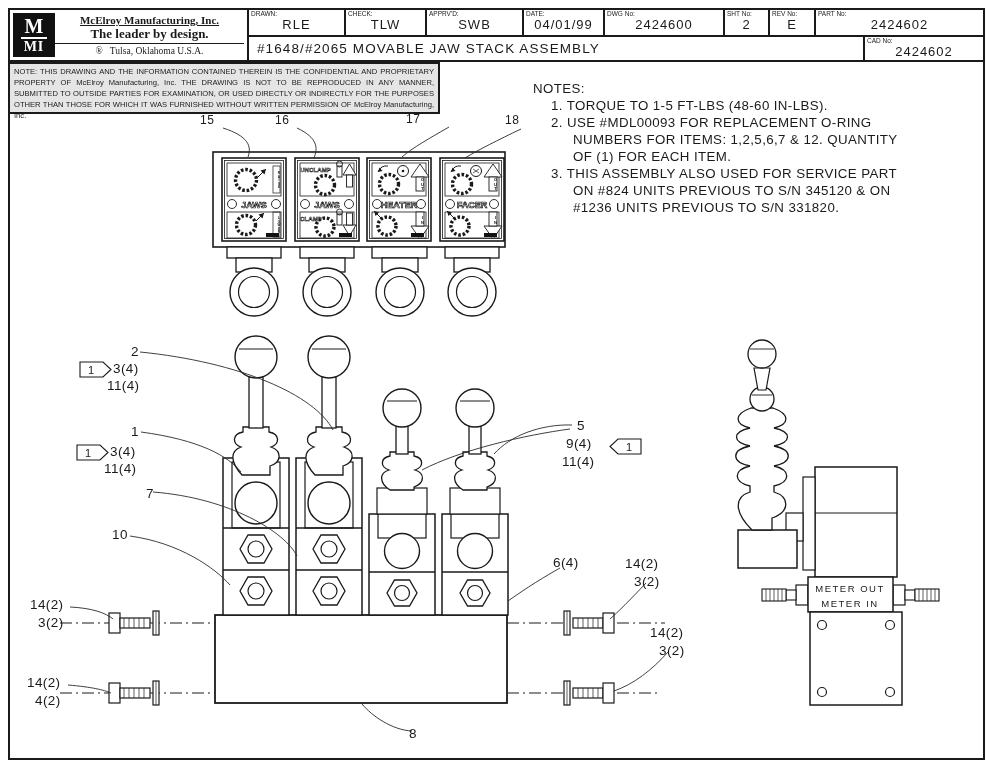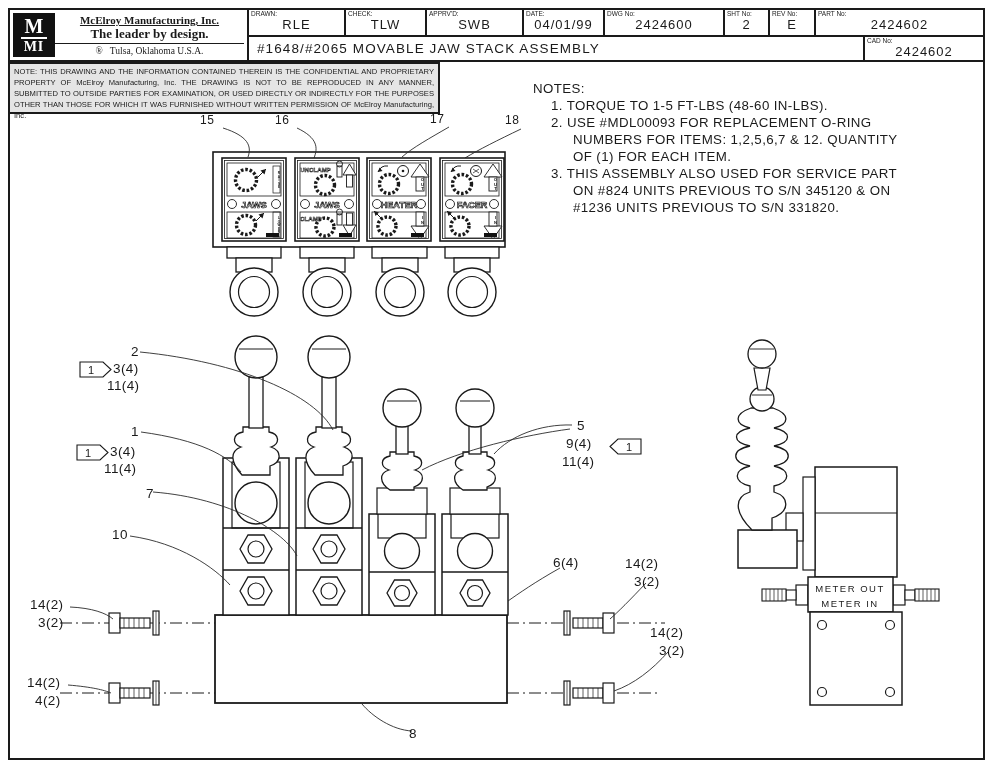--- a/index.html
+++ b/index.html
@@ -400,21 +400,21 @@
     <div class="n1">2. USE #MDL00093 FOR REPLACEMENT O-RING</div>
     <div class="n2">NUMBERS FOR ITEMS: 1,2,5,6,7 &amp; 12. QUANTITY</div>
     <div class="n2">OF (1) FOR EACH ITEM.</div>
     <div class="n1">3. THIS ASSEMBLY ALSO USED FOR SERVICE PART</div>
     <div class="n2">ON #824 UNITS PREVIOUS TO S/N 345120 &amp; ON</div>
     <div class="n2">#1236 UNITS PREVIOUS TO S/N 331820.</div>
   </div>
 
   <div class="itemnum" style="left:200px;top:113px">15</div>
   <div class="itemnum" style="left:275px;top:113px">16</div>
-  <div class="itemnum" style="left:430px;top:112px">17</div>
+  <div class="itemnum" style="left:406px;top:112px">17</div>
   <div class="itemnum" style="left:505px;top:113px">18</div>
 
   <div class="co" style="left:131px;top:344px">2</div>
   <div class="co" style="left:113px;top:361px">3(4)</div>
   <div class="co" style="left:107px;top:378px">11(4)</div>
 
   <div class="co" style="left:131px;top:424px">1</div>
   <div class="co" style="left:110px;top:444px">3(4)</div>
   <div class="co" style="left:104px;top:461px">11(4)</div>
 

